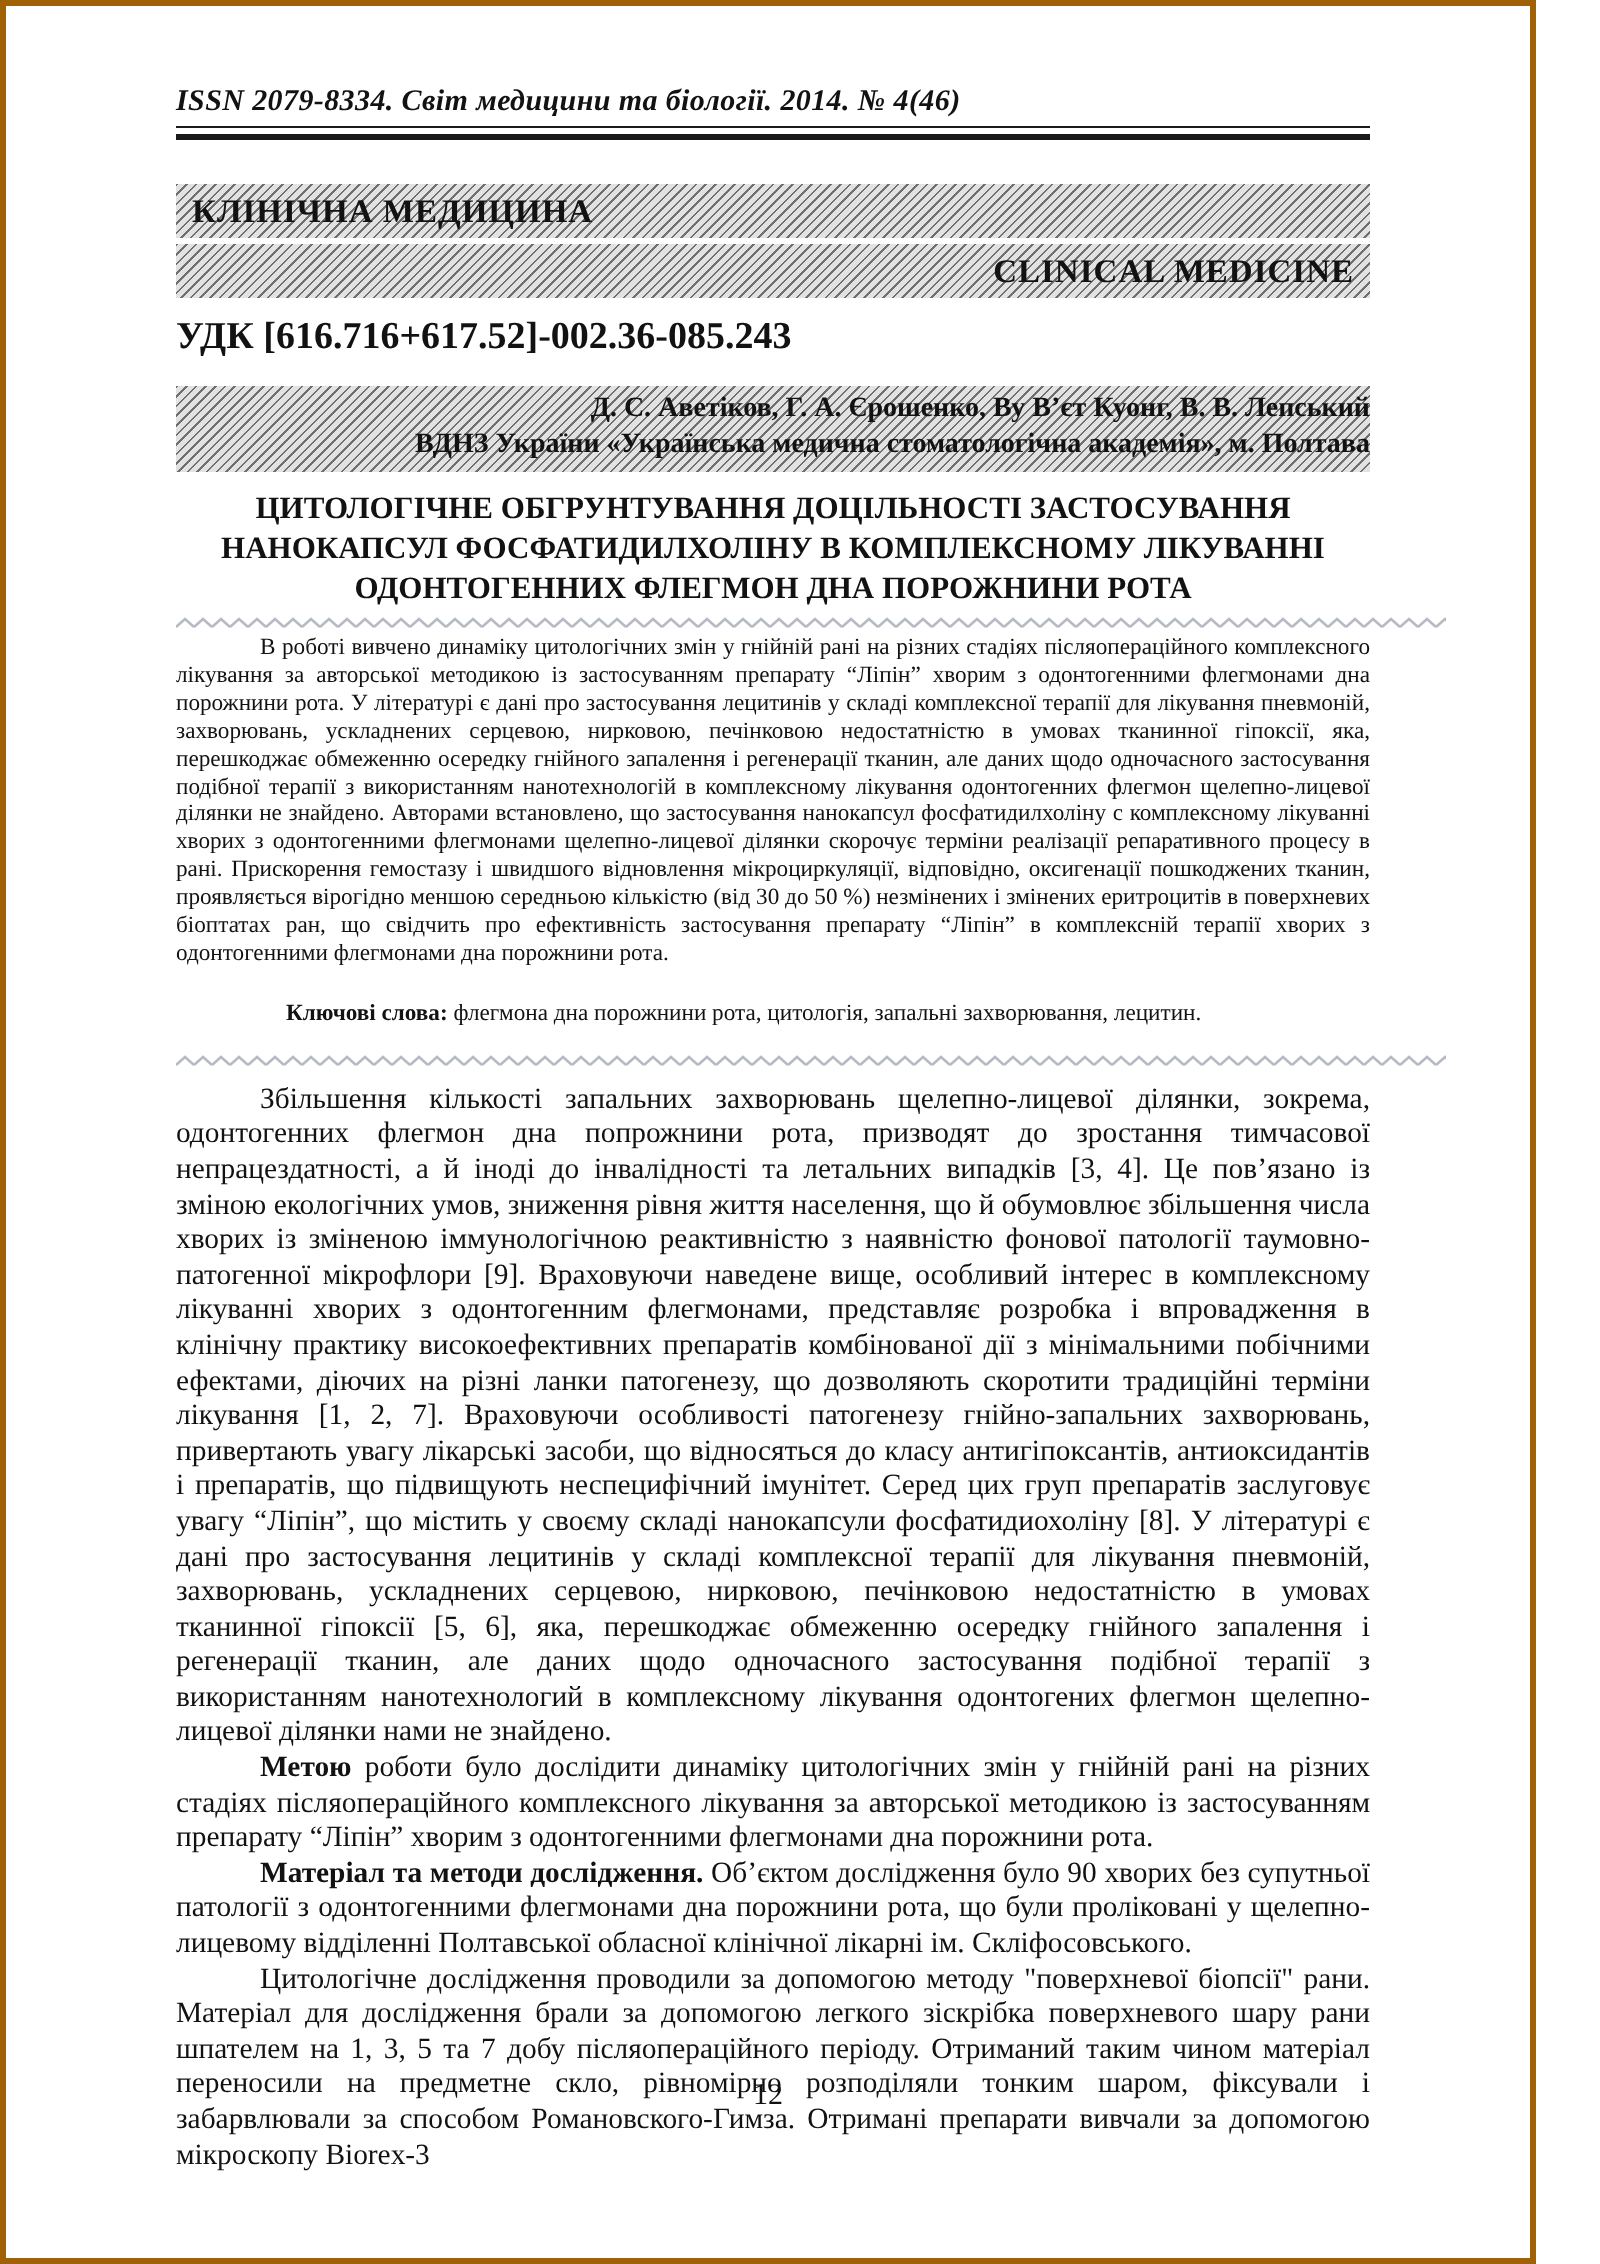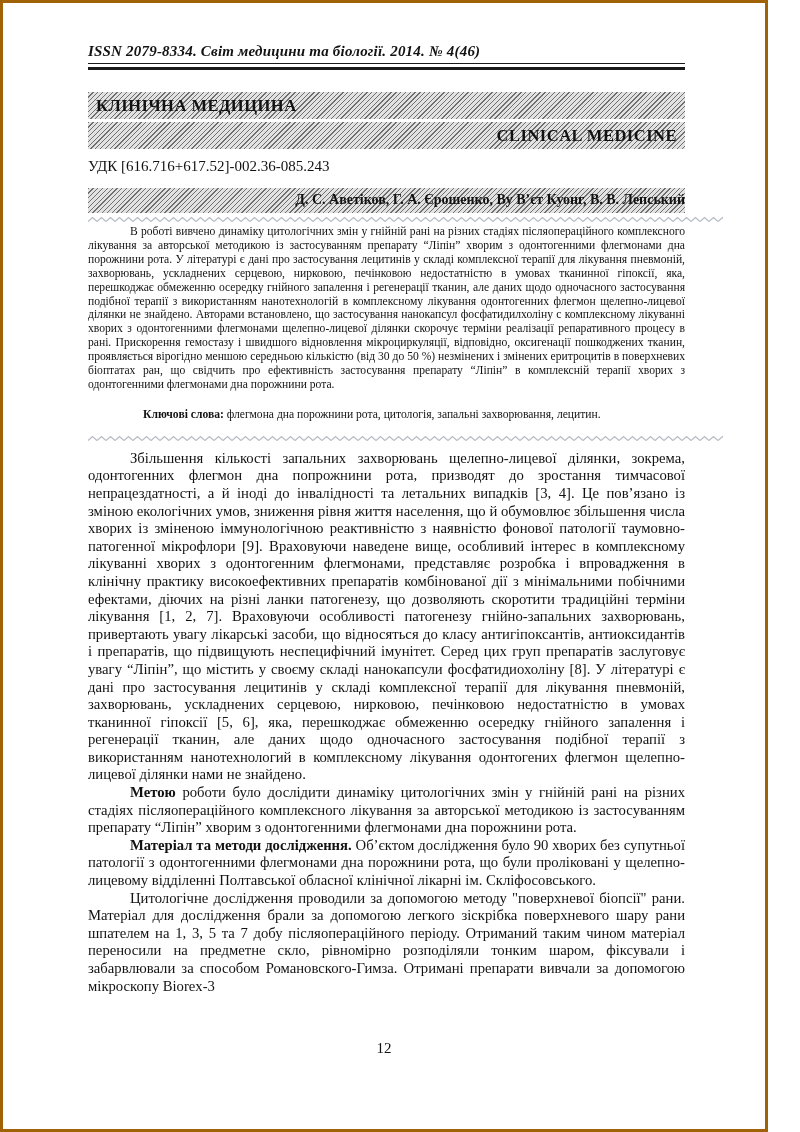--- a/index.html
+++ b/index.html
@@ -38,21 +38,21 @@
     display: flex;
     align-items: center;
     background: repeating-linear-gradient(135deg, #6f6f6f 0px, #6f6f6f 0.9px, #e2e2e2 0.9px, #e2e2e2 3.4px);
     font-weight: bold;
     font-size: 16.5px;
     letter-spacing: 0.5px;
   }
   .banner-row.uk { padding-left: 8px; }
   .banner-row.en { justify-content: flex-end; padding-right: 8px; margin-top: 3px; padding-left: 28px; }
   
-  .udk { margin-top: 9px; font-weight: normal; font-size: 15px; }
+  .udk { margin-top: 9px; font-weight: bold; font-size: 19px; }
   
   .authors {
     margin-top: 13px;
     background: repeating-linear-gradient(135deg, #6f6f6f 0px, #6f6f6f 0.9px, #e2e2e2 0.9px, #e2e2e2 3.4px);
     text-align: right;
     font-weight: bold;
     font-size: 14px;
     line-height: 18px;
     padding: 3px 0 4px;
   }
@@ -122,22 +122,24 @@
     </div>
     <div class="banner-row en">
       <span>CLINICAL MEDICINE</span>
     </div>
   </div>
 
   <div class="udk">УДК [616.716+617.52]-002.36-085.243</div>
 
   <div class="authors">
     <div>Д. С. Аветіков, Г. А. Єрошенко, Ву В’єт Куонг, В. В. Лепський</div>
+    <div>ВДНЗ України «Українська медична стоматологічна академія», м. Полтава</div>
   </div>
 
+  <div class="article-title">ЦИТОЛОГІЧНЕ ОБГРУНТУВАННЯ ДОЦІЛЬНОСТІ ЗАСТОСУВАННЯ НАНОКАПСУЛ ФОСФАТИДИЛХОЛІНУ В КОМПЛЕКСНОМУ ЛІКУВАННІ ОДОНТОГЕННИХ ФЛЕГМОН ДНА ПОРОЖНИНИ РОТА</div>
 
   <svg class="zigzag" width="635" height="7" viewBox="0 0 635 7" preserveAspectRatio="none">
     <defs>
       <pattern id="zz1" width="9" height="7" patternUnits="userSpaceOnUse">
         <path d="M0 5.5 L4.5 1.5 L9 5.5" fill="none" stroke="#b5bac3" stroke-width="1.3"></path>
       </pattern>
     </defs>
     <rect width="635" height="7" fill="url(#zz1)"></rect>
   </svg>
 

